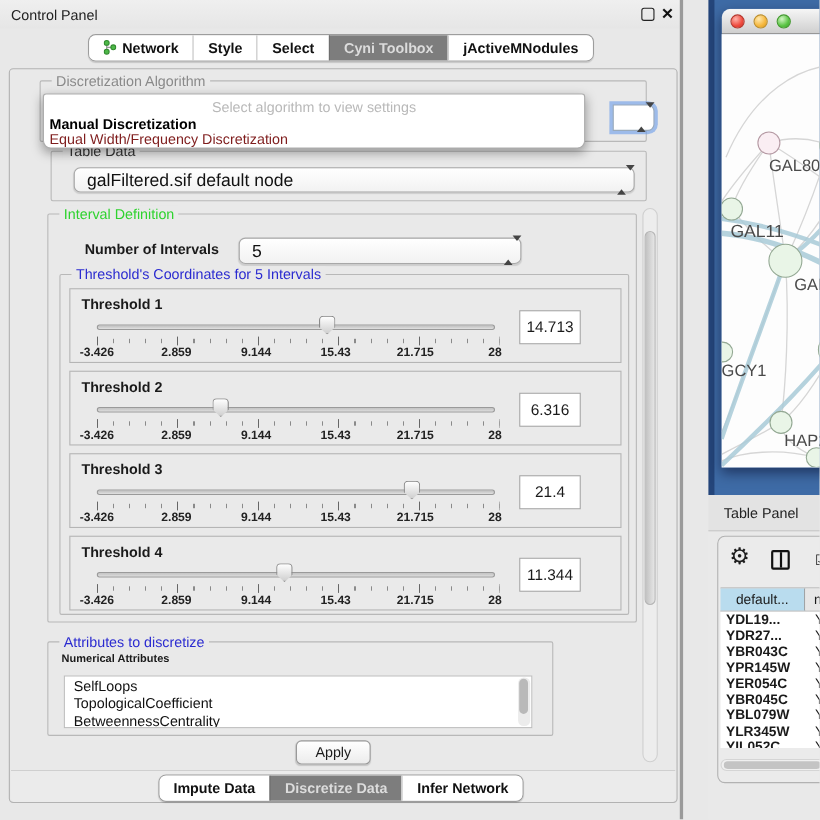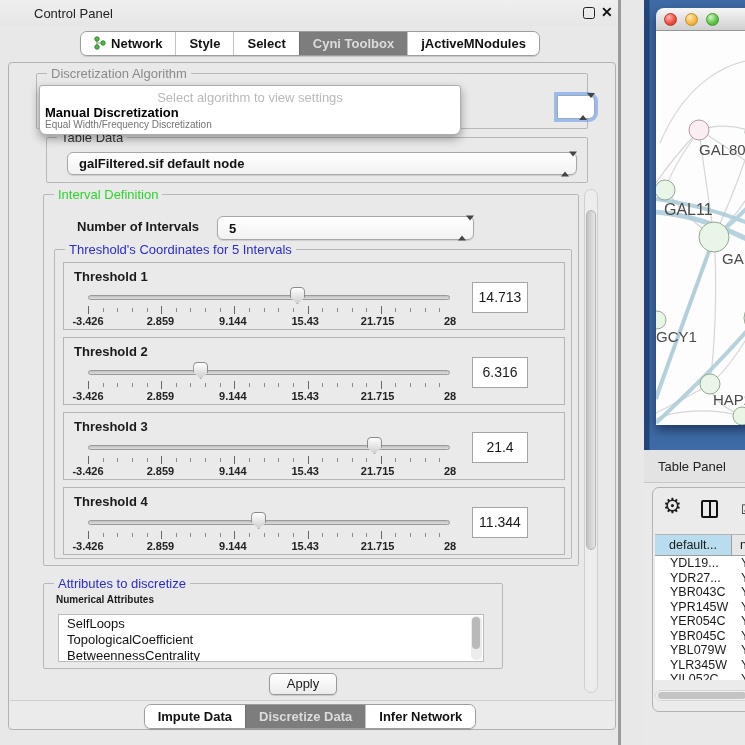--- a/index.html
+++ b/index.html
@@ -2,21 +2,21 @@
 <html><head>
 <meta charset="utf-8">
 <style>
   * { margin:0; padding:0; box-sizing:border-box; }
   html,body { width:745px; height:745px; overflow:hidden; }
   body { font-family:"Liberation Sans", sans-serif; background:#e8e8e8; color:#1a1a1a; position:relative; }
 
   
   .left-panel { position:absolute; left:0; top:0; width:620px; height:745px; background:#e8e8e8; }
   .cp-titlebar { position:absolute; left:0; top:0; width:620px; height:26px; background:linear-gradient(#efefef,#e6e6e6); }
-  .cp-title { position:absolute; left:10px; top:6px; font-size:13px; color:#222;margin-left:24px; }
+  .cp-title { position:absolute; left:10px; top:6px; font-size:13px; color:#222; }
   .win-float { position:absolute; left:583px; top:7px; width:12px; height:12px; border:1.5px solid #222; border-radius:2.5px; }
   .win-close { position:absolute; left:601px; top:4px; font-size:14px; font-weight:bold; color:#111; }
 
   .tabbar { position:absolute; top:31px; left:0; width:620px; display:flex; justify-content:center; }
   .tabgroup { display:flex; border:1px solid #9d9d9d; border-radius:7px; overflow:hidden; box-shadow:0 1px 1px rgba(0,0,0,.15); height:25px; }
   .tab { background:#fff; font-size:13px; padding:4px 13px 0 13px; color:#111; border-left:1px solid #c3c3c3; white-space:nowrap; font-weight:bold; }
   .tab:first-child { border-left:none; }
   .tab.sel { background:#7d7d7d; color:#dcdcdc; border-left:1px solid #6f6f6f; }
   .tab .nicon { display:inline-block; vertical-align:-2px; margin-right:5px; }
 
@@ -26,26 +26,26 @@
   .grp-title { position:absolute; top:-8px; left:10px; background:#e9e9e9; padding:0 4px; font-size:13px; }
   .t-gray { color:#8a8a8a; }
   .t-green { color:#2fd32f; }
   .t-blue { color:#2b2bd0; }
   .t-dark { color:#333; }
 
   
   .combo-stub { position:absolute; left:548px; top:32px; width:38px; height:24px; background:#fff; border:1px solid #9ab; border-radius:0 6px 6px 0; box-shadow:0 0 0 3px rgba(95,150,235,.55); }
 
   
-  .popup { position:absolute; left:30px; top:22px; width:422px; height:50px; background:#fff; border:1px solid #adadad; border-radius:3px 3px 7px 7px; box-shadow:0 4px 10px rgba(0,0,0,.35); z-index:30; }
+  .popup { position:absolute; left:30px; top:22px; width:493px; height:50px; background:#fff; border:1px solid #adadad; border-radius:3px 3px 7px 7px; box-shadow:0 4px 10px rgba(0,0,0,.35); z-index:30; }
   .popup-prompt { position:absolute; top:4px; left:0; width:100%; text-align:center; font-size:13px; color:#b9b9b9; }
   .popup-opt1 { position:absolute; top:19px; left:5px; font-size:13px; font-weight:bold; color:#000; }
-  .popup-opt2 { position:absolute; top:33px; left:5px; font-size:10px; color:#737373; }
-
-  .combo { background:linear-gradient(#ffffff,#f2f2f2); border:1px solid #a8a8a8; border-radius:6px; position:absolute; font-size:13px; box-shadow:0 1px 1px rgba(0,0,0,.12);font-weight:bold; }
+  .popup-opt2 { position:absolute; top:33px; left:5px; font-size:13px; color:#7f1d1d; }
+
+  .combo { background:linear-gradient(#ffffff,#f2f2f2); border:1px solid #a8a8a8; border-radius:6px; position:absolute; font-size:16px; box-shadow:0 1px 1px rgba(0,0,0,.12); }
   .combo .val { position:absolute; left:11px; top:3px; color:#111; }
   .spin { position:absolute; right:8px; top:50%; transform:translateY(-50%); width:7px; }
   .spin .up { width:0; height:0; border-left:4px solid transparent; border-right:4px solid transparent; border-bottom:5px solid #444; margin-bottom:2px; }
   .spin .dn { width:0; height:0; border-left:4px solid transparent; border-right:4px solid transparent; border-top:5px solid #444; }
 
   
   .vscroll { position:absolute; left:575px; top:126px; width:14px; height:504px; background:#ededed; border:1px solid #d0d0d0; border-radius:7px; }
   .vscroll .thumb { position:absolute; left:1px; top:20px; width:10px; height:340px; background:linear-gradient(to right,#c2c2c2,#e6e6e6); border:1px solid #b5b5b5; border-radius:6px; }
 
   
@@ -95,21 +95,21 @@
   .colicon { position:absolute; left:48px; top:12px; width:17px; height:18px; border:2px solid #111; border-radius:2px; }
   .colicon::after { content:""; position:absolute; left:5.5px; top:0; width:2px; height:14px; background:#111; }
   .chk { position:absolute; top:14px; font-size:13px; color:#111; }
   .tp-table { position:absolute; left:2px; top:46px; width:115px; }
   .thead { display:flex; height:22px; border-top:1px solid #b5b5b5; border-bottom:1px solid #9e9e9e; font-size:12.5px; }
   .th1 { width:77px; background:#b9dcee; border-right:1px solid #9e9e9e; text-align:center; line-height:21px; }
   .th2 { flex:1; background:#e7e7e7; line-height:21px; padding-left:8px; }
   .trows { height:124px; overflow:hidden; background:#fff; }
   .trow { display:flex; height:14.5px; font-size:12.5px; }
   .tcell { white-space:nowrap; overflow:hidden; }
-  .tcell.c0 { width:77px; padding-left:15px; }
+  .tcell.c0 { width:77px; padding-left:5px;font-weight:bold; }
   .tcell.c1 { flex:1; padding-left:9px; }
   .hscroll { position:absolute; left:2px; top:202px; width:113px; height:11px; background:#f0f0f0; border:1px solid #d5d5d5; border-radius:6px; }
   .hscroll .thumb { position:absolute; left:2px; top:1px; width:88px; height:7px; background:#c4c4c4; border-radius:4px; }
 
   svg text { font-family:"Liberation Sans",sans-serif; fill:#4a4a4a; }
 </style>
 </head>
 <body>
 
 <div class="left-panel">

